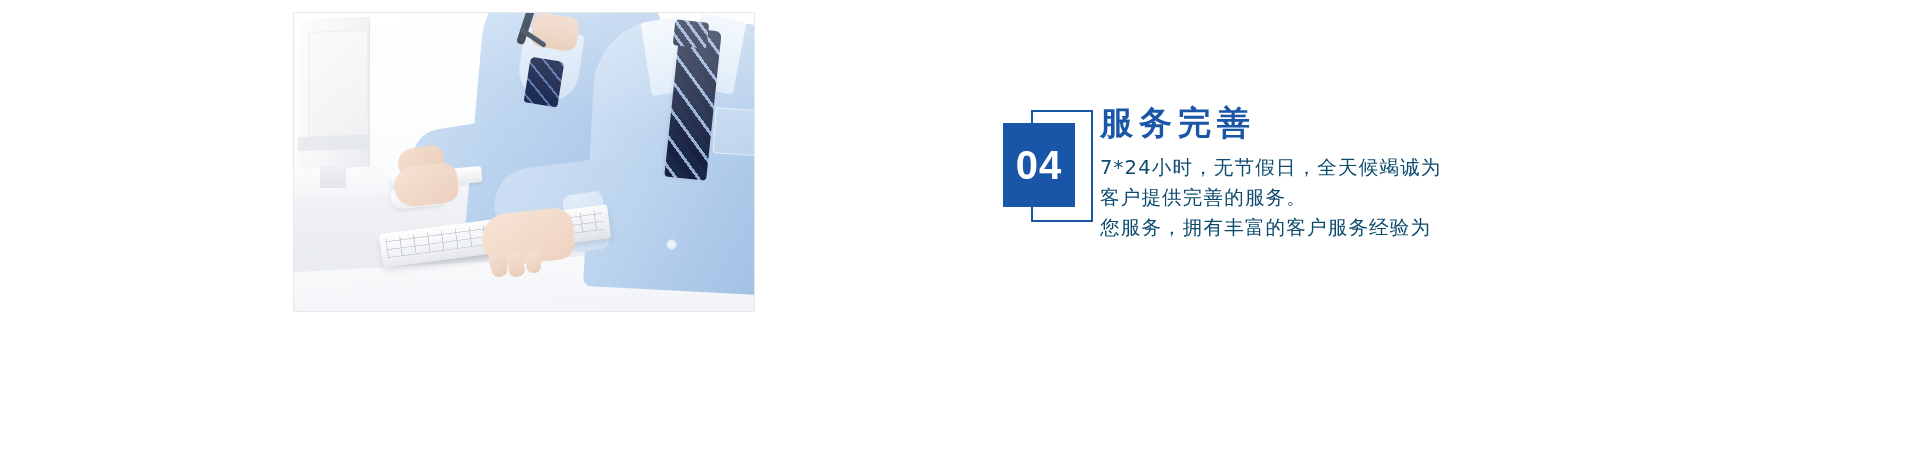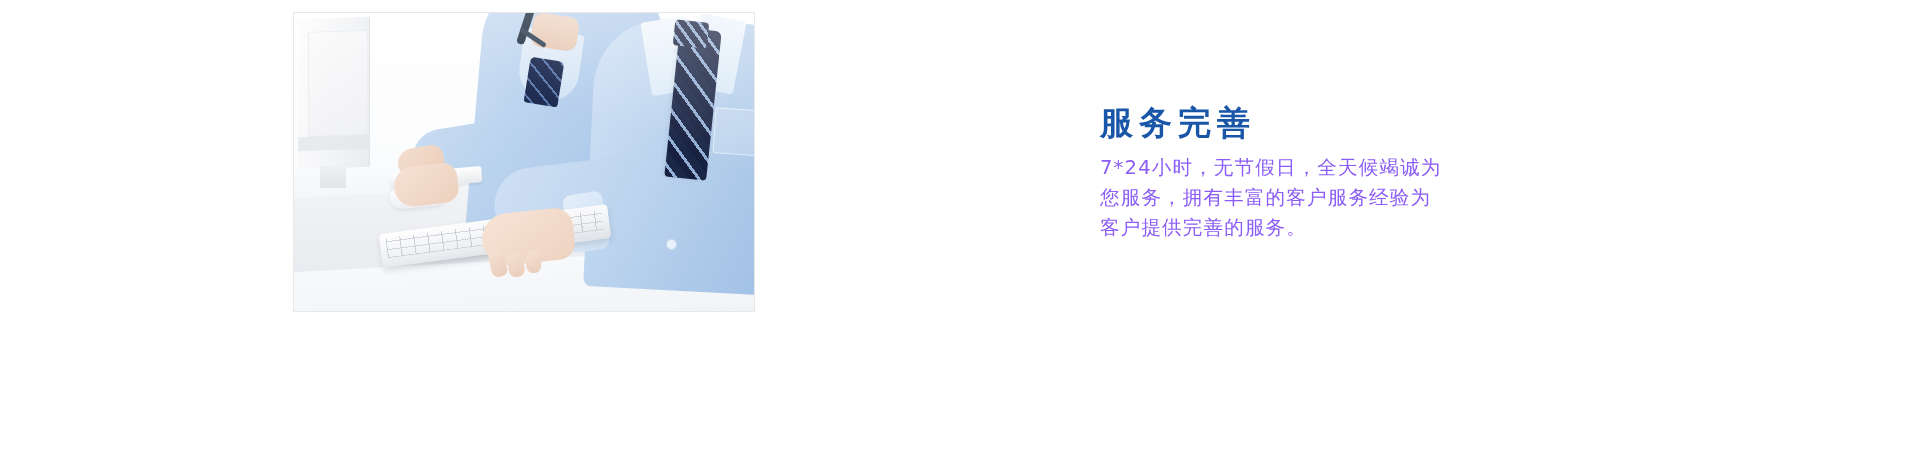--- a/index.html
+++ b/index.html
@@ -432,21 +432,21 @@
     font-size: 33px;
     font-weight: 700;
     letter-spacing: 6px;
     line-height: 1.25;
     white-space: nowrap;
     font-family: Liberation Sans, sans-serif;
   }
 
   .desc {
     margin-top: 10px;
-    color: #8b5cf6;
+    color: #0c4a6e;
     font-size: 19.5px;
     line-height: 30px;
     letter-spacing: 1.2px;
     font-family: "DejaVu Sans", "Liberation Sans", sans-serif;
   }
   .desc-line { display: block; white-space: nowrap; }
 </style>
 </head>
 <body>
 
@@ -493,25 +493,31 @@
       <div class="finger1"></div>
       <div class="finger2"></div>
       <div class="finger3"></div>
 
       <div class="photo-vignette"></div>
     </div>
   </div>
 
   <div class="content">
 
+    <div class="badge">
+      <div class="badge-outline"></div>
+      <div class="badge-square">
+        <span class="badge-number">04</span>
+      </div>
+    </div>
 
     <div class="text-col">
       <h2 class="title">服务完善</h2>
 
       <p class="desc">
         <span class="desc-line">7*24小时，无节假日，全天候竭诚为</span>
+        <span class="desc-line">客户提供完善的服务。</span>
         <span class="desc-line">您服务，拥有丰富的客户服务经验为</span>
-        <span class="desc-line">客户提供完善的服务。</span>
       </p>
     </div>
 
   </div>
 </div>
 
 </body></html>

